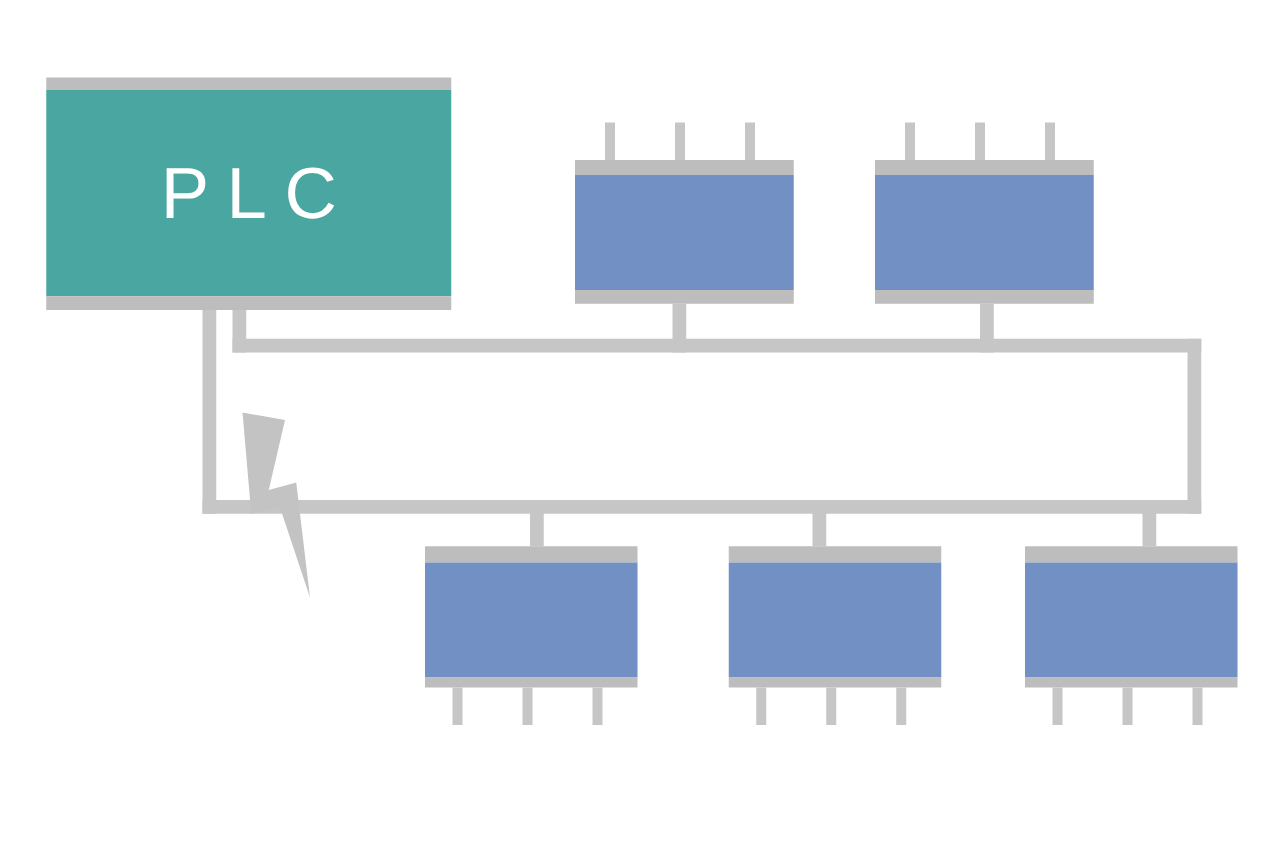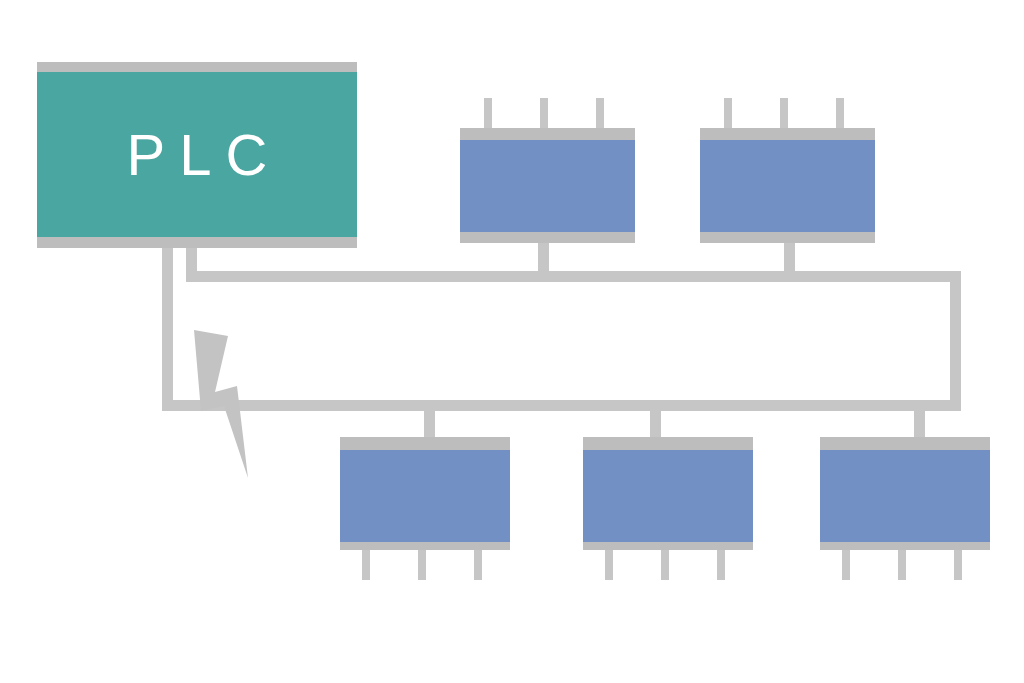--- a/index.html
+++ b/index.html
@@ -31,23 +31,22 @@
     width: 8px;
     height: 30px;
     background: var(--connector, #c6c6c6);
   }
 
   
   .plc {
     position: absolute;
     left: 37px;
     top: 62px;
-    width: 288px;
+    width: 324px;
     height: 186px;
-    padding-left: 32px;
   }
   .plc .cap-top    { top: 0;    height: 10px; }
   .plc .body {
     position: absolute;
     left: 0; right: 0;
     top: 10px;
     height: 165px;
     background: var(--plc-fill, #4aa6a0);
     display: flex;
     align-items: center;

